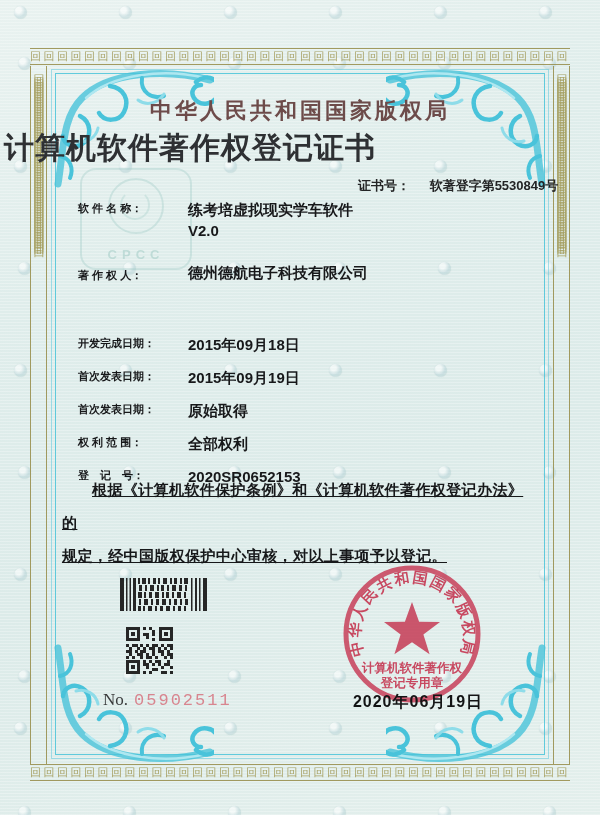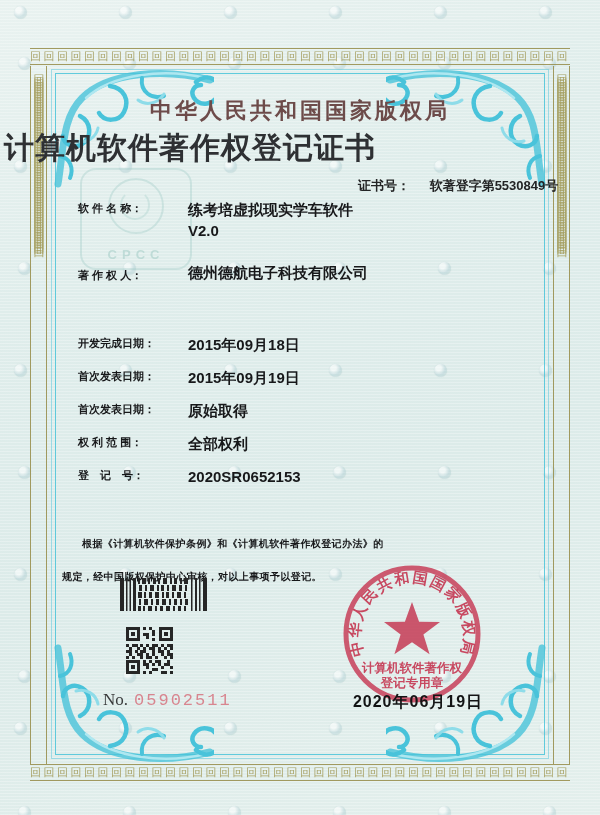--- a/index.html
+++ b/index.html
@@ -55,22 +55,22 @@
   .authority{position:absolute;left:0;width:600px;top:96px;text-align:center;
     font-family:"Liberation Serif","DejaVu Serif",serif;font-weight:bold;
     font-size:22px;letter-spacing:3px;color:#6d4b4a;}
   .title{position:absolute;left:4px;width:600px;top:128px;text-align:left;
     font-family:"Liberation Serif","DejaVu Serif",serif;font-weight:bold;
     font-size:30px;letter-spacing:1px;color:#2e3033;}
   .certno{position:absolute;left:358px;top:177px;font-size:13px;font-weight:bold;color:#232425;}
   .certno .certno-value{margin-left:16px;}
   .field-label{position:absolute;left:78px;font-size:11px;font-weight:bold;color:#17181a;white-space:pre;}
   .field-value{position:absolute;left:188px;font-size:15px;font-weight:bold;color:#17181a;white-space:pre;}
-  .statement{position:absolute;left:62px;top:527px;width:468px;
-    font-size:10px;font-weight:600;line-height:33px;color:#17181a;letter-spacing:.4px;}
+  .statement{position:absolute;left:62px;top:473px;width:468px;
+    font-size:15px;font-weight:600;line-height:33px;color:#17181a;letter-spacing:.4px;text-decoration:underline;}
   .statement .line1{text-indent:2em;}
   
   .barcode{position:absolute;left:120px;top:578px;}
   .qrcode{position:absolute;left:126px;top:627px;}
   .serial{position:absolute;left:103px;top:690px;font-size:17px;}
   .serial .serial-prefix{font-family:"Liberation Serif","DejaVu Serif",serif;color:#3a3b3c;}
   .serial .serial-number{font-family:"Liberation Mono","DejaVu Sans Mono",monospace;
     color:#d8858f;letter-spacing:2px;margin-left:6px;}
   .seal{position:absolute;left:338px;top:560px;opacity:.92;}
   .issue-date{position:absolute;left:348px;top:692px;width:140px;text-align:center;

